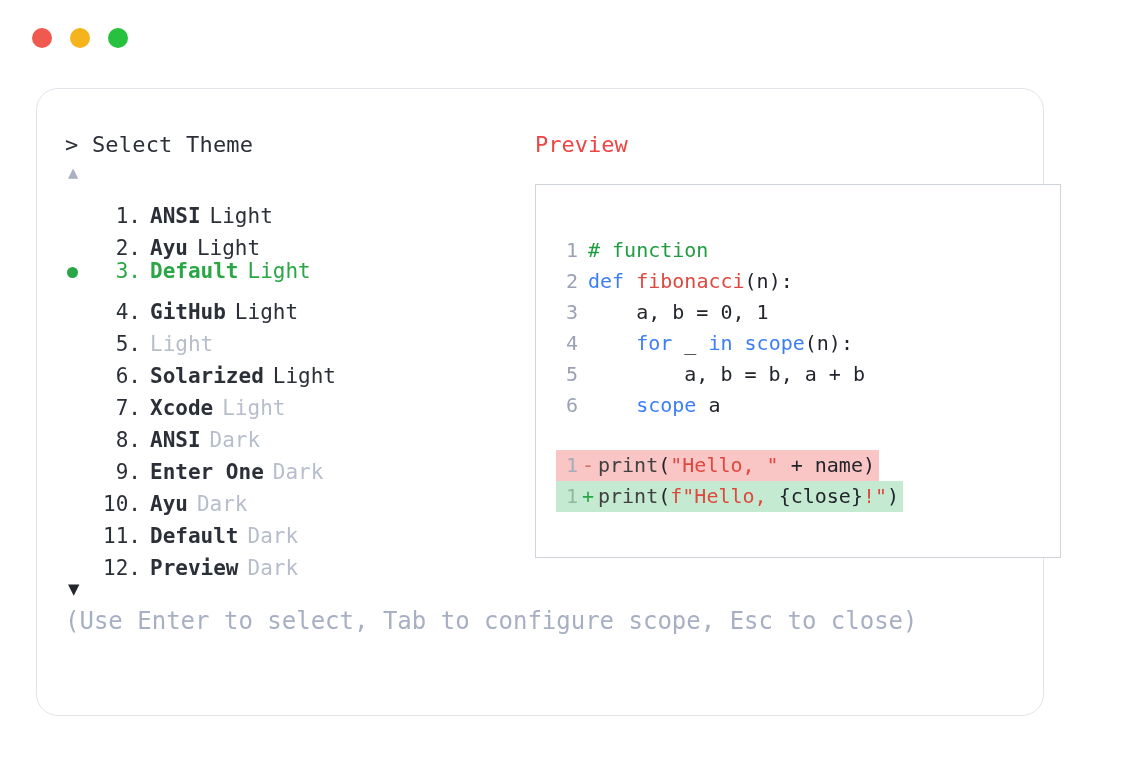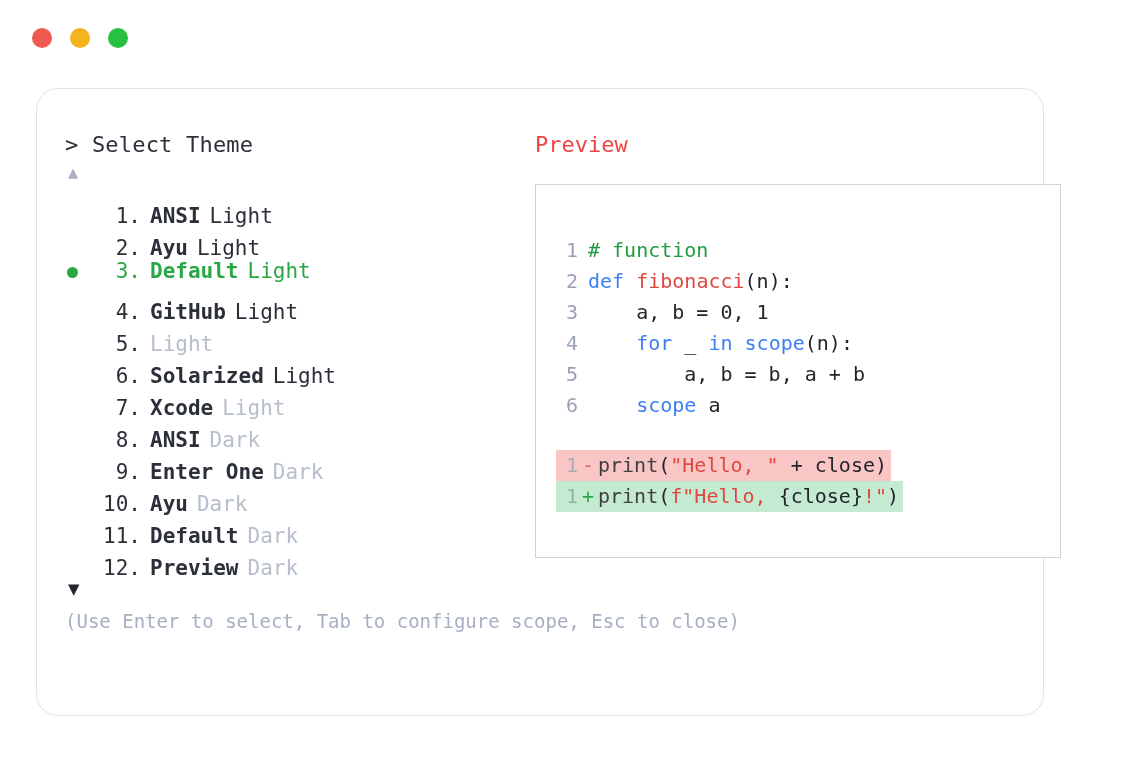--- a/index.html
+++ b/index.html
@@ -210,21 +210,21 @@
   }
   .diff-line.minus .marker { color: #cf6d6d; }
   .diff-line.plus .marker  { color: #2aa745; }
   .diff-text { white-space: pre; padding-right: 4px; }
 
   
   .footer-hint {
     position: absolute;
     left: 28px;
     top: 519px;
-    font-size: 19px;
+    font-size: 24px;
     color: #a7afc2;
     white-space: pre;
     line-height: 26px;
   }
 </style>
 </head>
 <body>
 
 <div class="app">
 
@@ -262,21 +262,21 @@
         <div class="preview-box">
           <div class="code">
               <div class="code-line"><span class="lnum">1</span><span class="ltext"><span class="t-comment"># function</span></span></div>
               <div class="code-line"><span class="lnum">2</span><span class="ltext"><span class="t-keyword">def </span><span class="t-fname">fibonacci</span><span class="t-plain">(n):</span></span></div>
               <div class="code-line"><span class="lnum">3</span><span class="ltext"><span class="t-plain">    a, b = 0, 1</span></span></div>
               <div class="code-line"><span class="lnum">4</span><span class="ltext"><span class="t-plain">    </span><span class="t-keyword">for</span><span class="t-plain"> _ </span><span class="t-keyword">in</span><span class="t-plain"> </span><span class="t-builtin">scope</span><span class="t-plain">(n):</span></span></div>
               <div class="code-line"><span class="lnum">5</span><span class="ltext"><span class="t-plain">        a, b = b, a + b</span></span></div>
               <div class="code-line"><span class="lnum">6</span><span class="ltext"><span class="t-plain">    </span><span class="t-keyword">scope</span><span class="t-plain"> a</span></span></div>
             </div>
           <div class="diff">
-              <div class="diff-line minus"><span class="lnum">1</span><span class="marker">-</span><span class="diff-text"><span class="t-print">print</span><span class="t-plain">(</span><span class="t-string">"Hello, "</span><span class="t-plain"> + close)</span></span></div>
+              <div class="diff-line minus"><span class="lnum">1</span><span class="marker">-</span><span class="diff-text"><span class="t-print">print</span><span class="t-plain">(</span><span class="t-string">"Hello, "</span><span class="t-plain"> + name)</span></span></div>
               <div class="diff-line plus"><span class="lnum">1</span><span class="marker">+</span><span class="diff-text"><span class="t-print">print</span><span class="t-plain">(</span><span class="t-string">f"Hello, </span><span class="t-plain">{close}</span><span class="t-string">!"</span><span class="t-plain">)</span></span></div>
             </div>
         </div>
       </div>
 
     </div>
 
     <div class="footer-hint">(Use Enter to select, Tab to configure scope, Esc to close)</div>
   </div>
 

